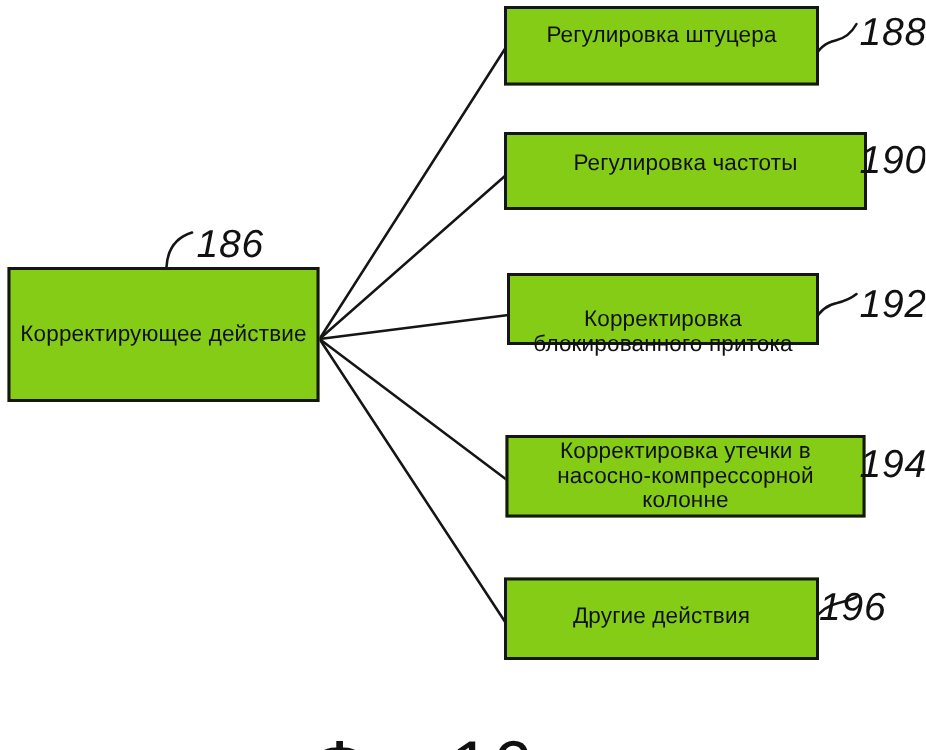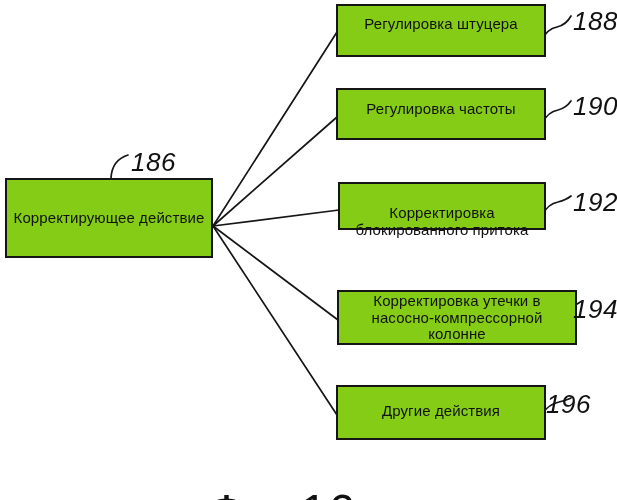--- a/index.html
+++ b/index.html
@@ -45,25 +45,25 @@
   .node .label {
     font-size: 15px;
     line-height: 16.5px;
     white-space: pre-line;
     letter-spacing: 0.1px;
   }
   .source-node {
     left: 5px;
     top: 178px;
     width: 208px;
-    height: 80px;
+    height: 90px;
     align-items: center;
   }
   .action-1 { left: 336px; top: 4px;   width: 210px; height: 53px; padding-top: 10px; }
-  .action-2 { left: 336px; top: 88px;  width: 210px; height: 52px; padding-top: 11px; }
+  .action-2 { left: 336px; top: 88px;  width: 242px; height: 52px; padding-top: 11px; }
   .action-3 { left: 338px; top: 182px; width: 208px; height: 48px; padding-top: 21px; }
   .action-4 { left: 337px; top: 290px; width: 240px; height: 55px; padding-top: 1px; }
   .action-5 { left: 336px; top: 385px; width: 210px; height: 55px; padding-top: 16px; }
   .ref-num {
     position: absolute;
     font-family: "Liberation Sans", sans-serif;
     font-style: italic;
     font-size: 26px;
     line-height: 26px;
     letter-spacing: 0.5px;

